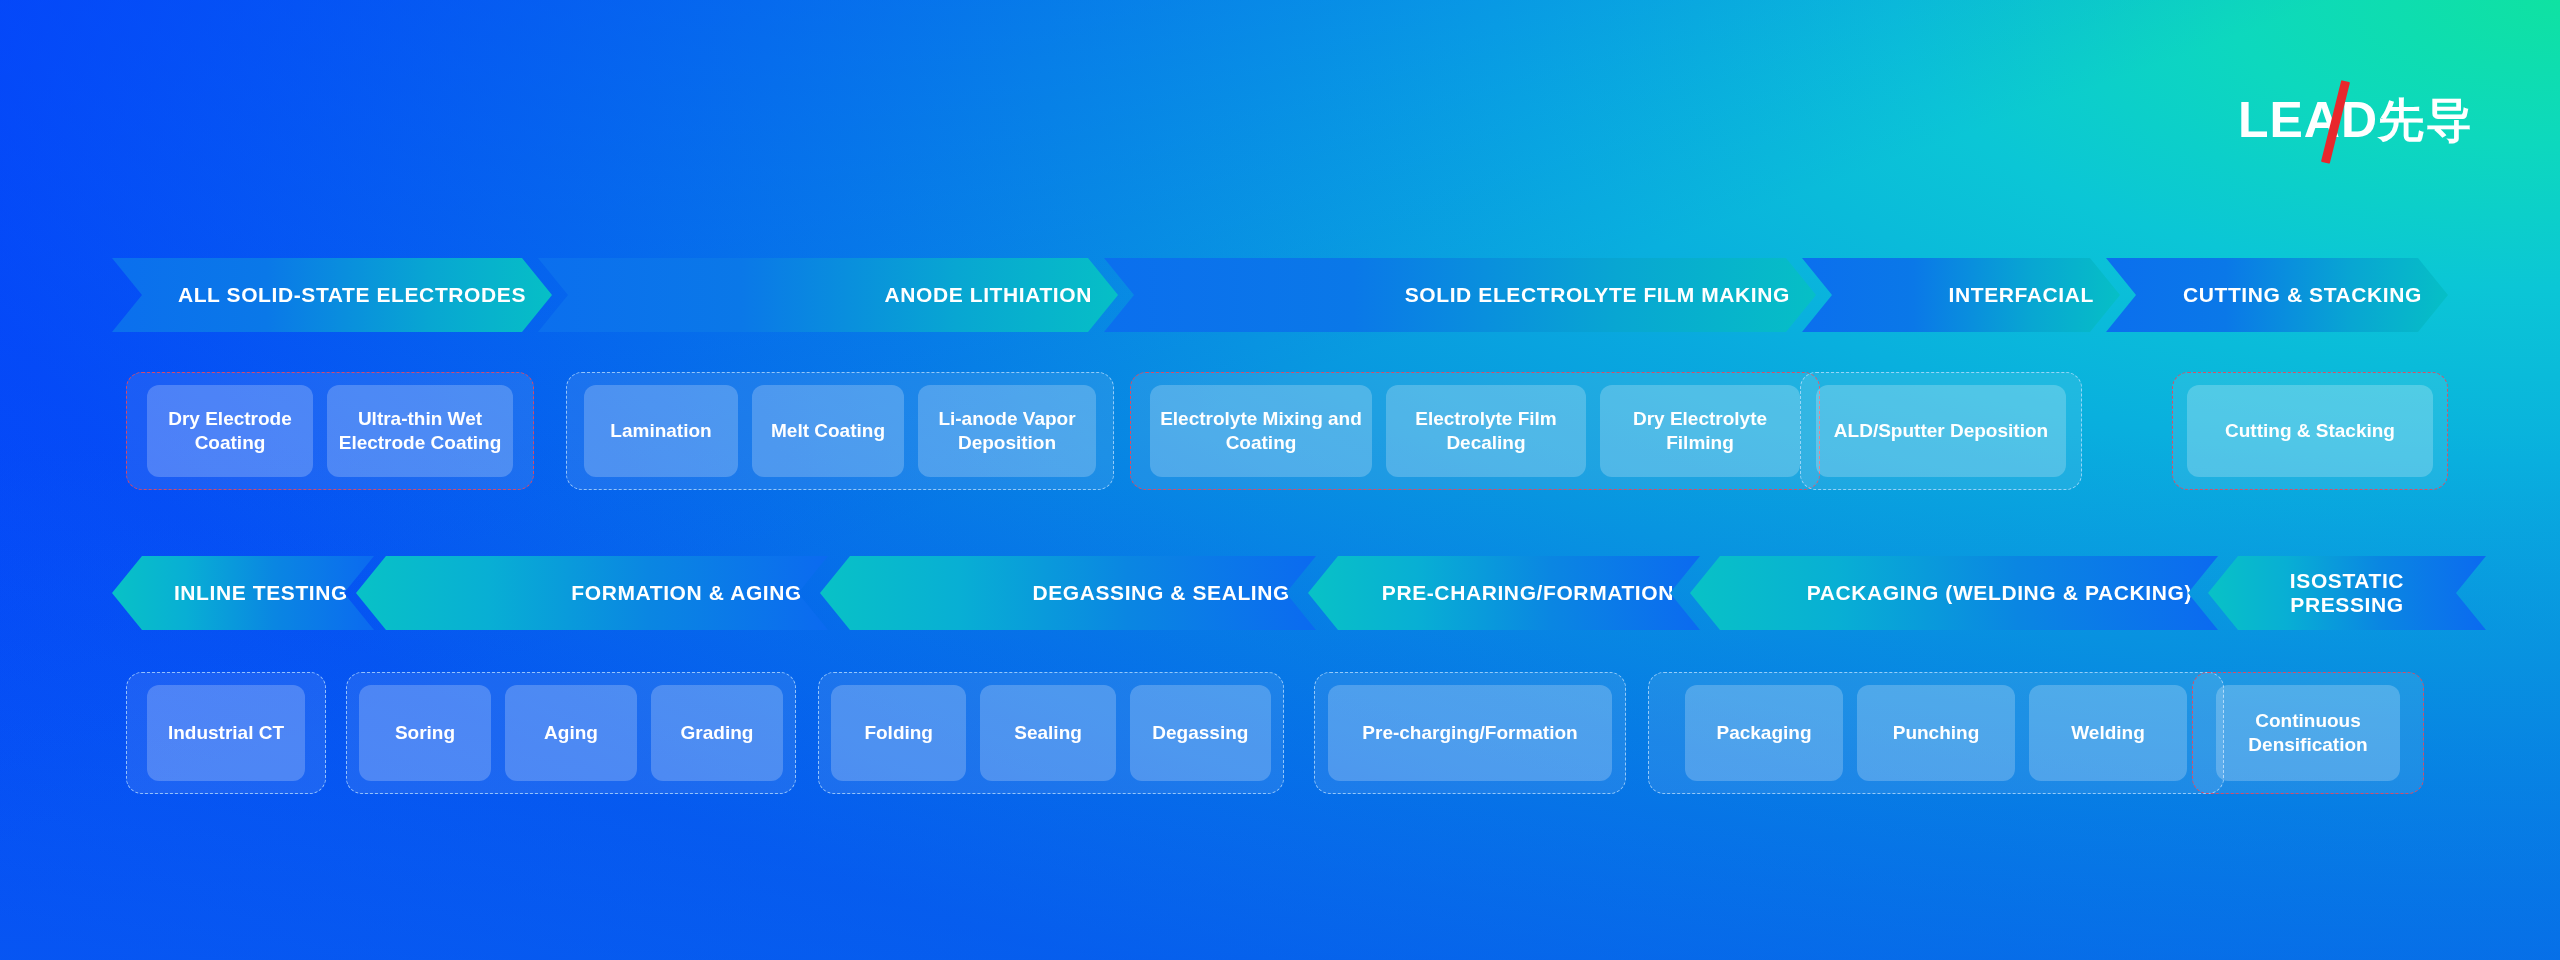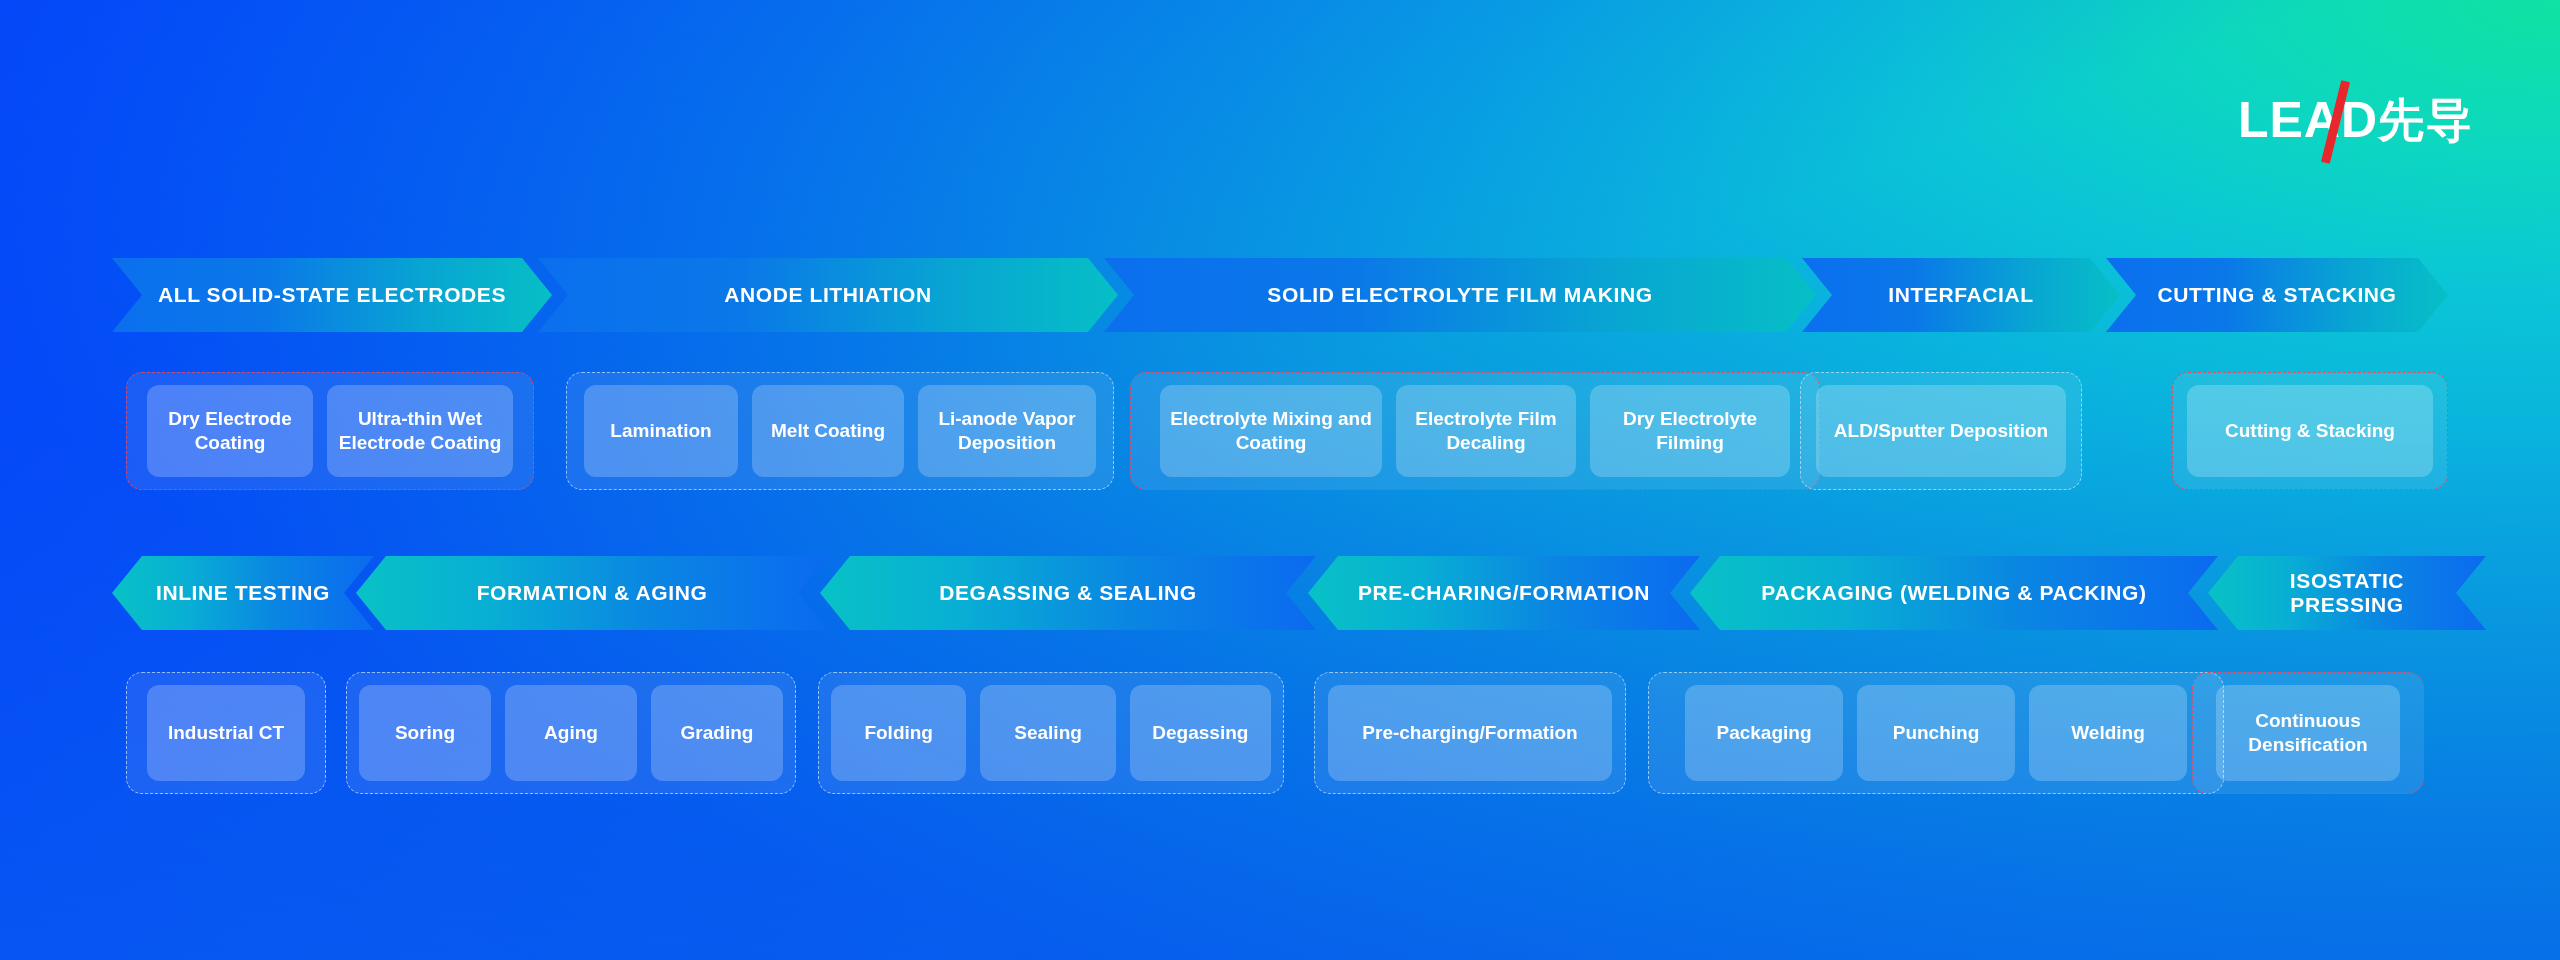--- a/index.html
+++ b/index.html
@@ -42,21 +42,21 @@
   .logo-cn{
     font-size:46px;font-weight:bold;color:#fff;line-height:1;
     font-family:"DejaVu Sans",sans-serif;letter-spacing:2px;
   }
 
   
   .band{position:absolute;left:0;right:0;}
   .chevrons{position:absolute;left:0;right:0;height:74px;}
   .chev{
     position:absolute;top:0;height:74px;
-    display:flex;align-items:center;justify-content:center;
+    display:flex;align-items:center;justify-content:flex-end;
     color:#fff;font-weight:bold;font-size:21px;letter-spacing:.6px;
     text-align:center;line-height:1.12;
     box-sizing:border-box;
   }
   .chev span{position:relative;z-index:2;padding:0 26px;}
   .chev-r{
     background:linear-gradient(90deg,#0B6FEE 0%,#0A78E8 35%,#08A6D2 72%,#06BFC6 100%);
     clip-path:polygon(0 0, calc(100% - 30px) 0, 100% 50%, calc(100% - 30px) 100%, 0 100%, 30px 50%);
   }
   .chev-r.first{
@@ -141,21 +141,21 @@
           <span>Melt Coating</span>
         </div>
         <div class="card" style="width: 178px;">
           <span>Li-anode Vapor Deposition</span>
         </div>
       </div>
       <div class="group red" style="left: 1130px; width: 690px; top: 0px; height: 100%;">
         <div class="card" style="width: 222px;">
           <span>Electrolyte Mixing and Coating</span>
         </div>
-        <div class="card" style="width: 180px;">
+        <div class="card" style="width: 200px;">
           <span>Electrolyte Film Decaling</span>
         </div>
         <div class="card" style="width: 200px;">
           <span>Dry Electrolyte Filming</span>
         </div>
       </div>
       <div class="group" style="left: 1800px; width: 282px; top: 0px; height: 100%;">
         <div class="card" style="width: 250px;">
           <span>ALD/Sputter Deposition</span>
         </div>

